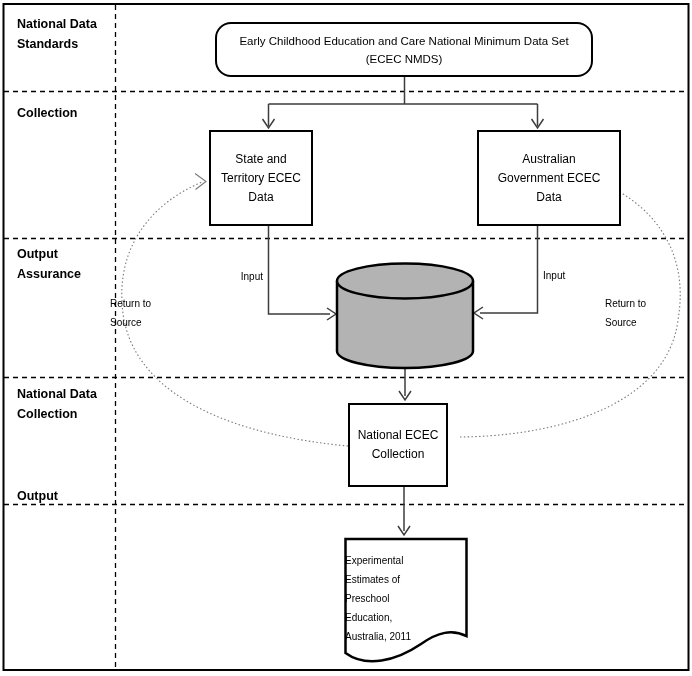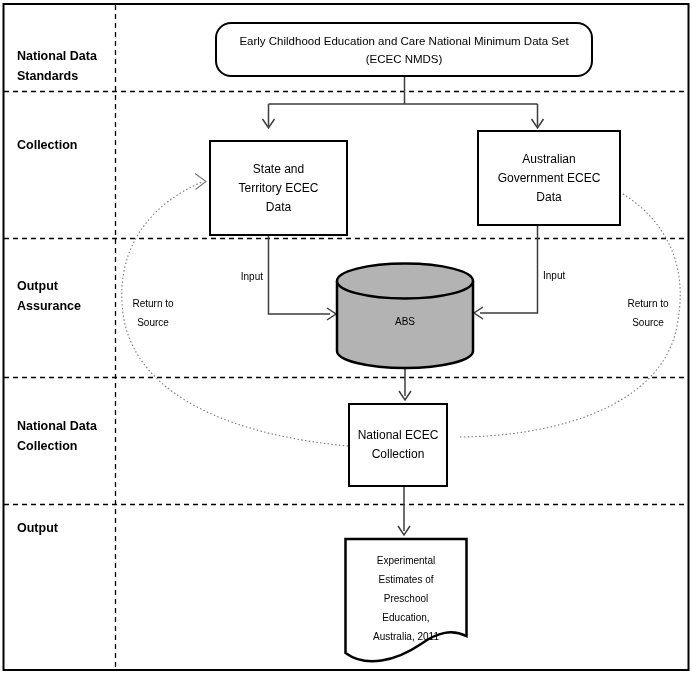--- a/index.html
+++ b/index.html
@@ -3,32 +3,32 @@
 <meta charset="utf-8">
 <style>
   html,body { margin:0; padding:0; background:#fff; }
   .stage {
     position:relative; width:692px; height:676px; background:#ffffff;
     font-family:"Liberation Sans", sans-serif; color:#000; overflow:hidden;
   }
   .stage svg { position:absolute; left:0; top:0; }
   .rowlabel {
     position:absolute; left:17px; width:96px;
-    font-weight:bold; font-size:12.5px; line-height:20px; white-space:pre;margin-top:32px;
+    font-weight:bold; font-size:12.5px; line-height:20px; white-space:pre;
   }
   .node {
     position:absolute; box-sizing:border-box; border:2.5px solid #000; background:#fff;
     display:flex; align-items:center; justify-content:center;
     text-align:center; font-size:12px; line-height:19px; white-space:pre;
   }
   .node.rounded { border-radius:16px; font-size:11.5px; line-height:18px; }
   .floating {
     position:absolute; font-size:10px; line-height:19px; white-space:pre;
   }
-  .center { text-align:center; }
+  .center { }
   .right  { text-align:right; }
 </style>
 </head>
 <body>
 
 <div class="stage">
 
   <svg width="692" height="676" viewBox="0 0 692 676">
 
     <rect x="3.5" y="4" width="685" height="666" fill="none" stroke="#000" stroke-width="2"></rect>
@@ -79,29 +79,28 @@
   <div class="rowlabel" style="top:103px">Collection</div>
   <div class="rowlabel" style="top:244px">Output
 Assurance</div>
   <div class="rowlabel" style="top:384px">National Data
 Collection</div>
   <div class="rowlabel" style="top:486px">Output</div>
 
   <div class="node rounded" style="left:215px; top:22px; width:378px; height:55px">Early Childhood Education and Care National Minimum Data Set
 (ECEC NMDS)</div>
 
-  <div class="node" style="left:209px; top:140px; width:139px; height:96px">State and
+  <div class="node" style="left:209px; top:130px; width:104px; height:96px">State and
 Territory ECEC
 Data</div>
 
   <div class="node" style="left:477px; top:130px; width:144px; height:96px">Australian
 Government ECEC
 Data</div>
 
-  <div class="floating center" style="left:337px; top:312px; width:136px">ABS</div>
 
   <div class="node" style="left:348px; top:403px; width:100px; height:84px">National ECEC
 Collection</div>
 
   <div class="floating center" style="left:345px; top:551px; width:122px">Experimental
 Estimates of
 Preschool
 Education,
 Australia, 2011</div>
 

